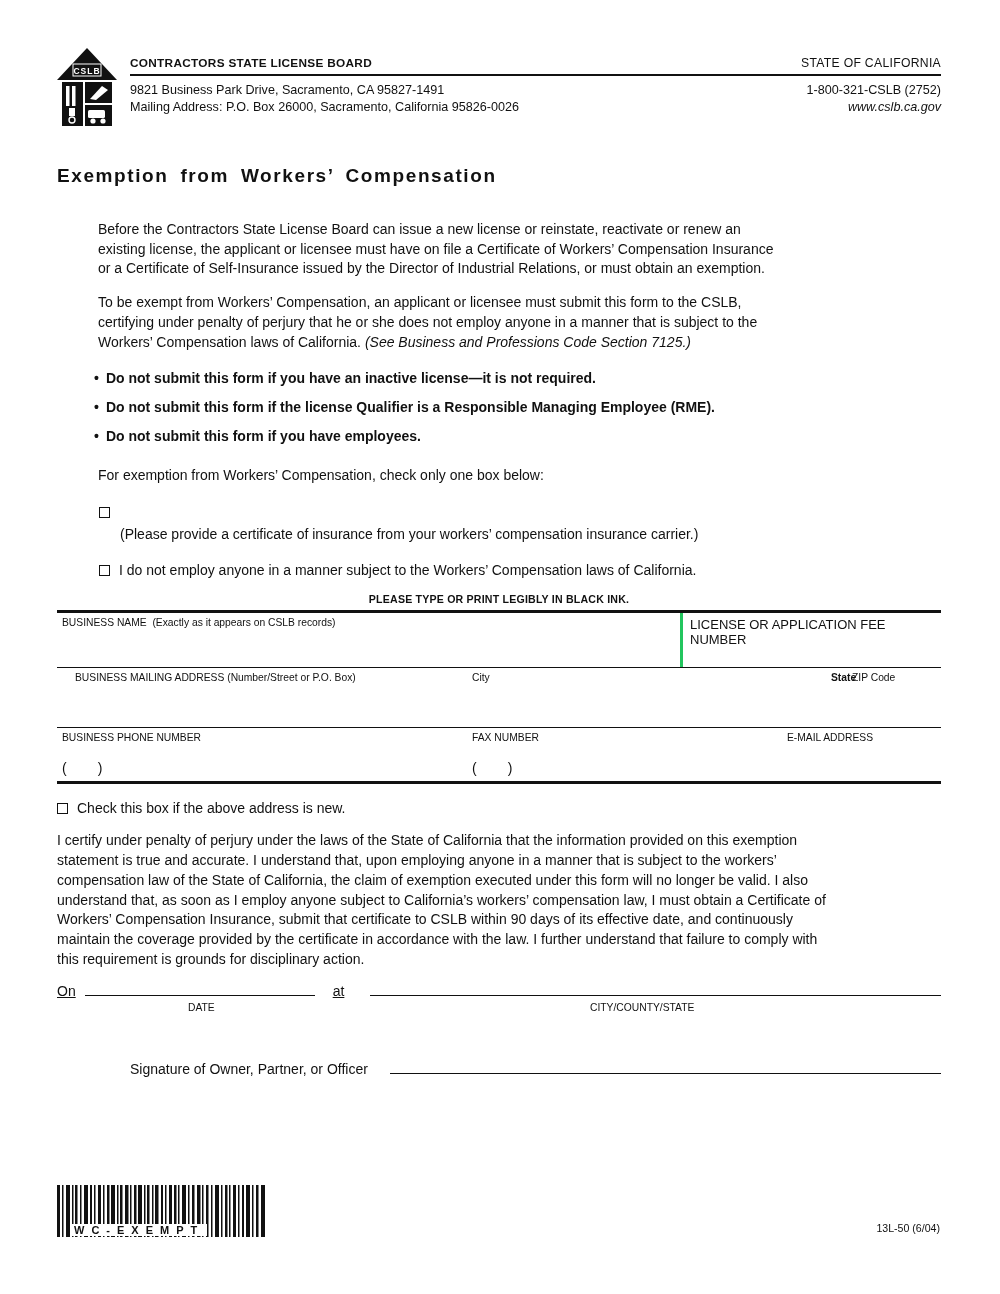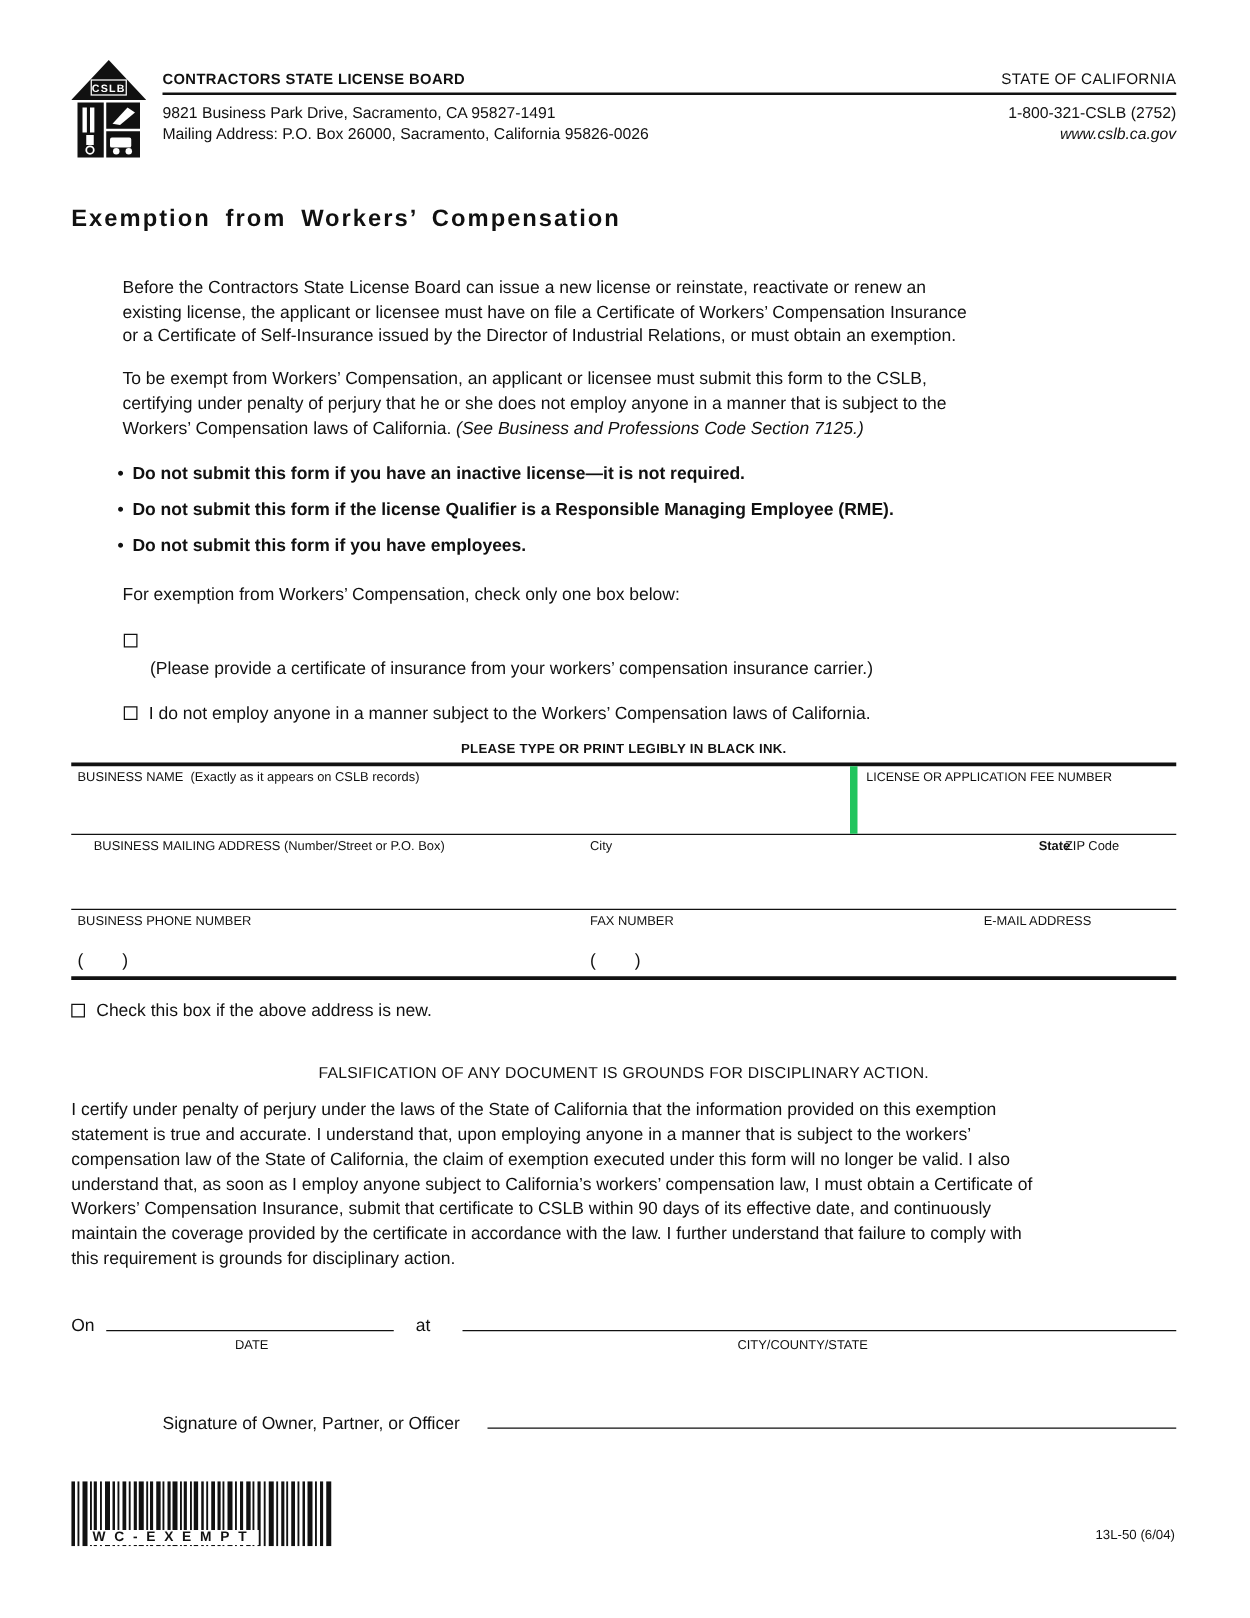--- a/index.html
+++ b/index.html
@@ -49,32 +49,32 @@
 
   
   .print-note { margin-top:13px; text-align:center; font-weight:bold; font-size:10.6px; letter-spacing:.2px; }
   .ftable { margin-top:5px; }
   .t-topline { height:3px; border-top:2px solid #111; border-bottom:1px solid #111; }
   .t-row { position:relative; border-bottom:1px solid #111; }
   .t-row.r1 { height:55px; }
   .t-row.r2 { height:60px; }
   .t-row.r3 { height:56px; border-bottom:3px solid #111; }
   .t-label { position:absolute; top:4px; font-size:10.3px; white-space:nowrap; }
-  .t-cell-right { position:absolute; left:623px; top:0; bottom:0; right:0; border-left:6px solid #22c55e; padding:4px 0 0 7px; font-size:10px; }
+  .t-cell-right { position:absolute; left:623px; top:0; bottom:0; right:0; border-left:3px solid #22c55e; padding:4px 0 0 7px; font-size:13px; }
   .t-field { position:absolute; left:0; right:0; top:18px; bottom:2px; cursor:text; }
   .paren { position:absolute; bottom:5px; font-size:14px; white-space:pre; }
 
   .newaddr { margin-top:15px; line-height:19px; }
 
   
   .falsif { margin-top:33px; text-align:center; font-size:12.6px; letter-spacing:.2px; }
   .cert { margin-top:13px; line-height:19.8px; }
 
   
-  .onat { margin-top:32px; display:flex; align-items:baseline; }
+  .onat { margin-top:10px; display:flex; align-items:baseline;text-decoration:underline; }
   .uline { border-bottom:1.4px solid #111; height:16px; cursor:text; }
   .onat .d-line { width:230px; margin-left:9px; }
   .onat .at { margin-left:18px; }
   .onat .c-line { flex:1; margin-left:26px; }
   .onat-labels { position:relative; height:15px; margin-top:3px; font-size:10.3px; }
   .onat-labels .lab-date { position:absolute; left:131px; }
   .onat-labels .lab-ccs { position:absolute; left:533px; }
 
   .sigrow { display:flex; align-items:baseline; margin-top:41px; }
   .sigrow .slabel { margin-left:73px; white-space:nowrap; }
@@ -201,21 +201,20 @@
       <div class="t-field" style="left:70px; right:520px;"></div>
       <div class="t-field" style="left:480px; right:280px;"></div>
       <div class="t-field" style="left:730px;"></div>
     </div>
   </div>
 
   <div class="newaddr">
     <span class="cb"></span><span>Check this box if the above address is new.</span>
   </div>
 
-  <div class="falsif">FALSIFICATION OF ANY DOCUMENT IS GROUNDS FOR DISCIPLINARY ACTION.</div>
   <div class="cert ml">I certify under penalty of perjury under the laws of the State of California that the information provided on this exemption
 statement is true and accurate. I understand that, upon employing anyone in a manner that is subject to the workers’
 compensation law of the State of California, the claim of exemption executed under this form will no longer be valid. I also
 understand that, as soon as I employ anyone subject to California’s workers’ compensation law, I must obtain a Certificate of
 Workers’ Compensation Insurance, submit that certificate to CSLB within 90 days of its effective date, and continuously
 maintain the coverage provided by the certificate in accordance with the law. I further understand that failure to comply with
 this requirement is grounds for disciplinary action.</div>
 
   <div class="onat">
     <span>On</span>

